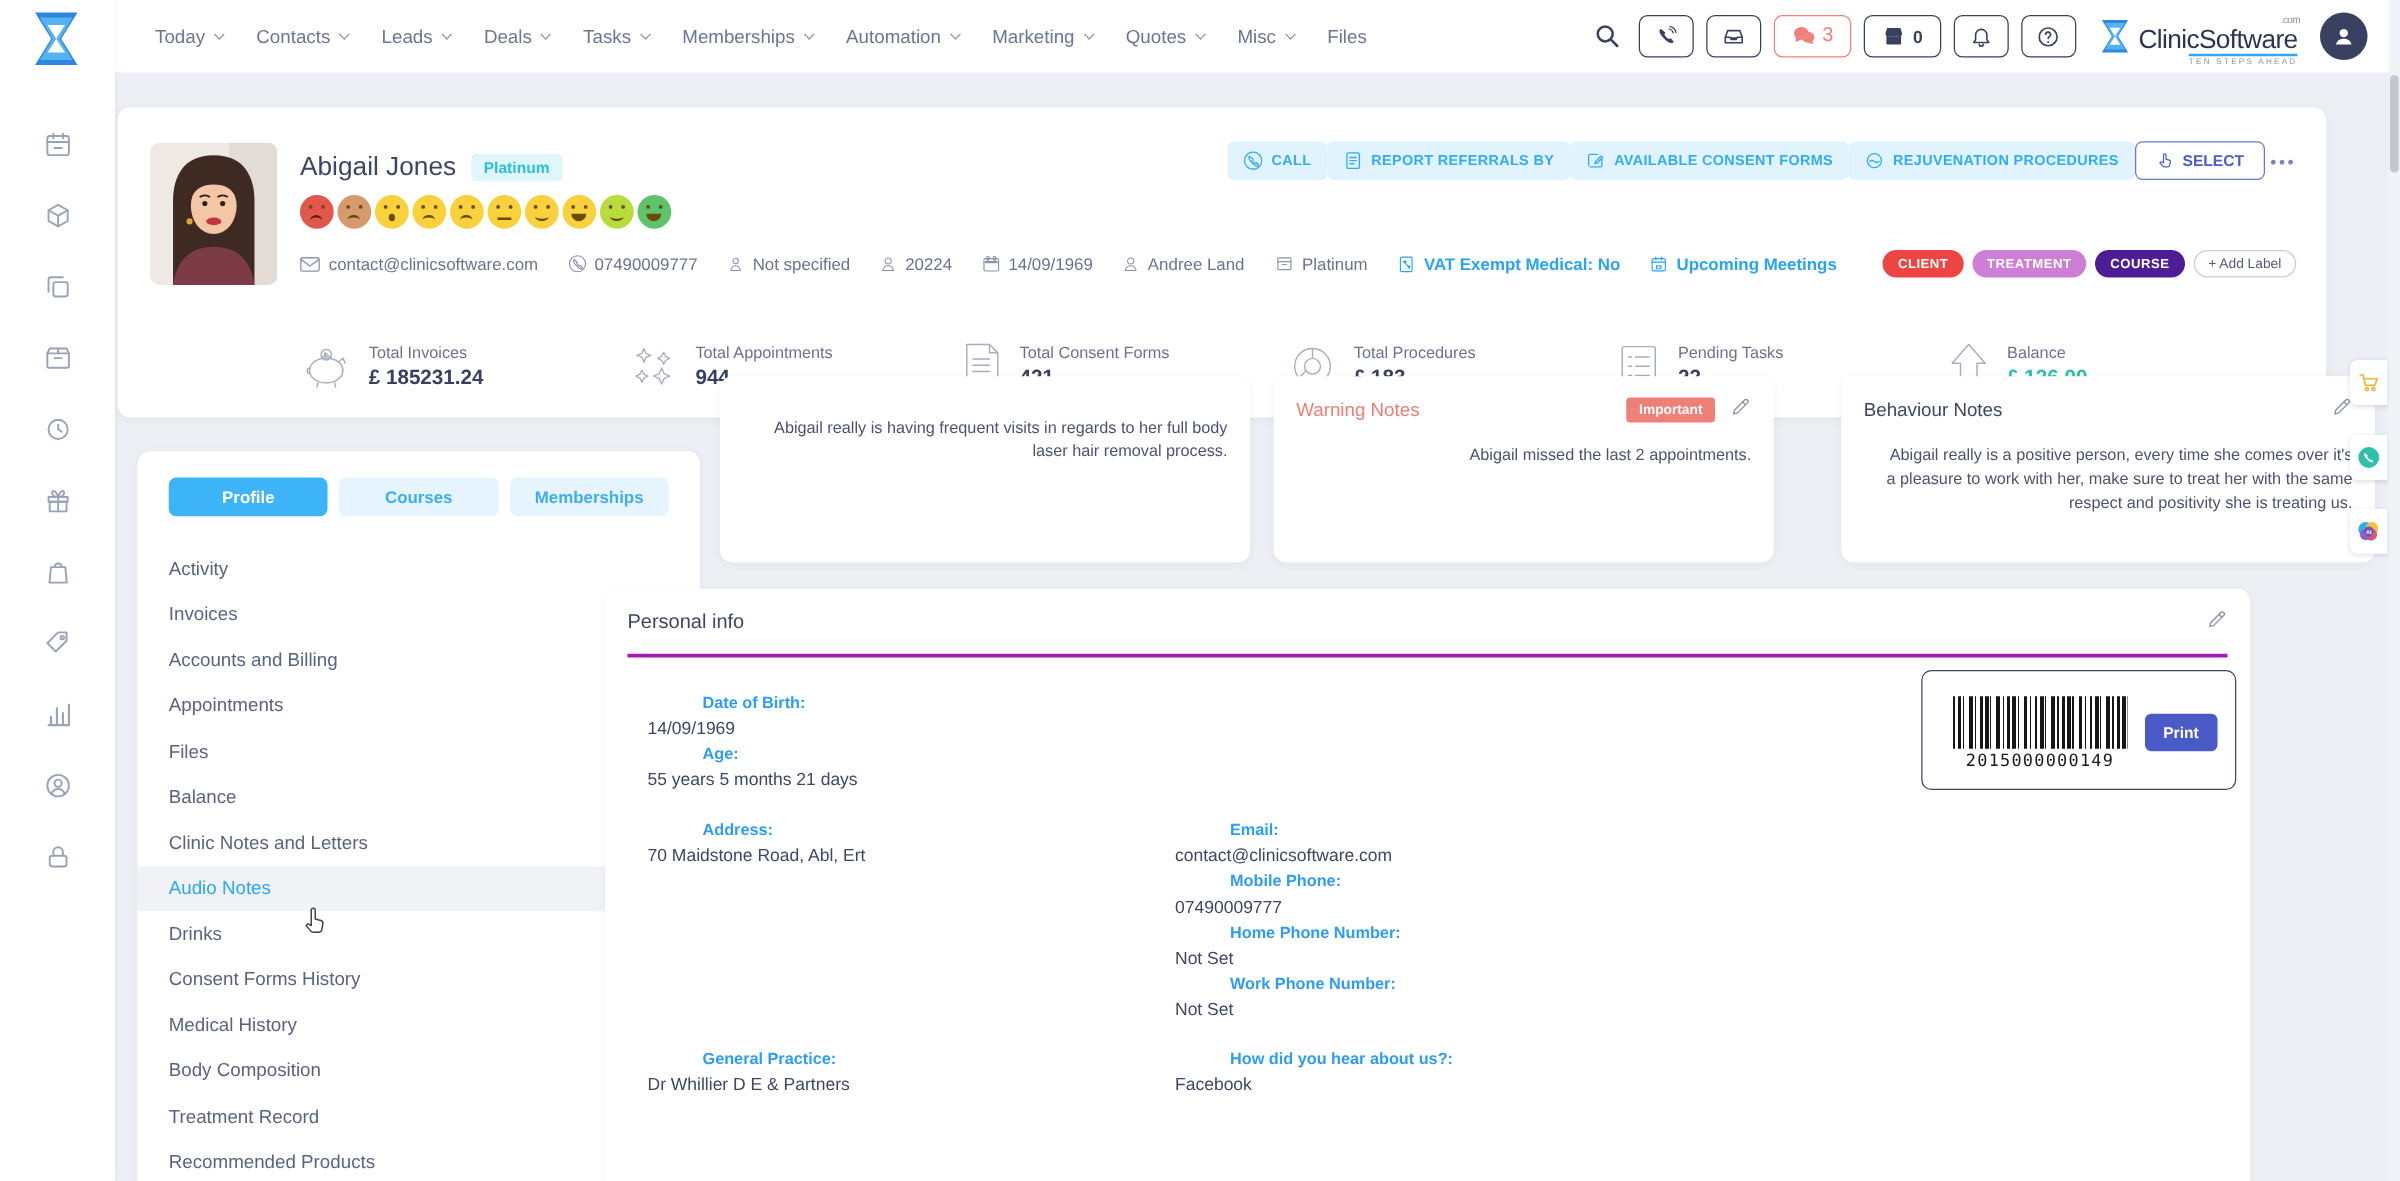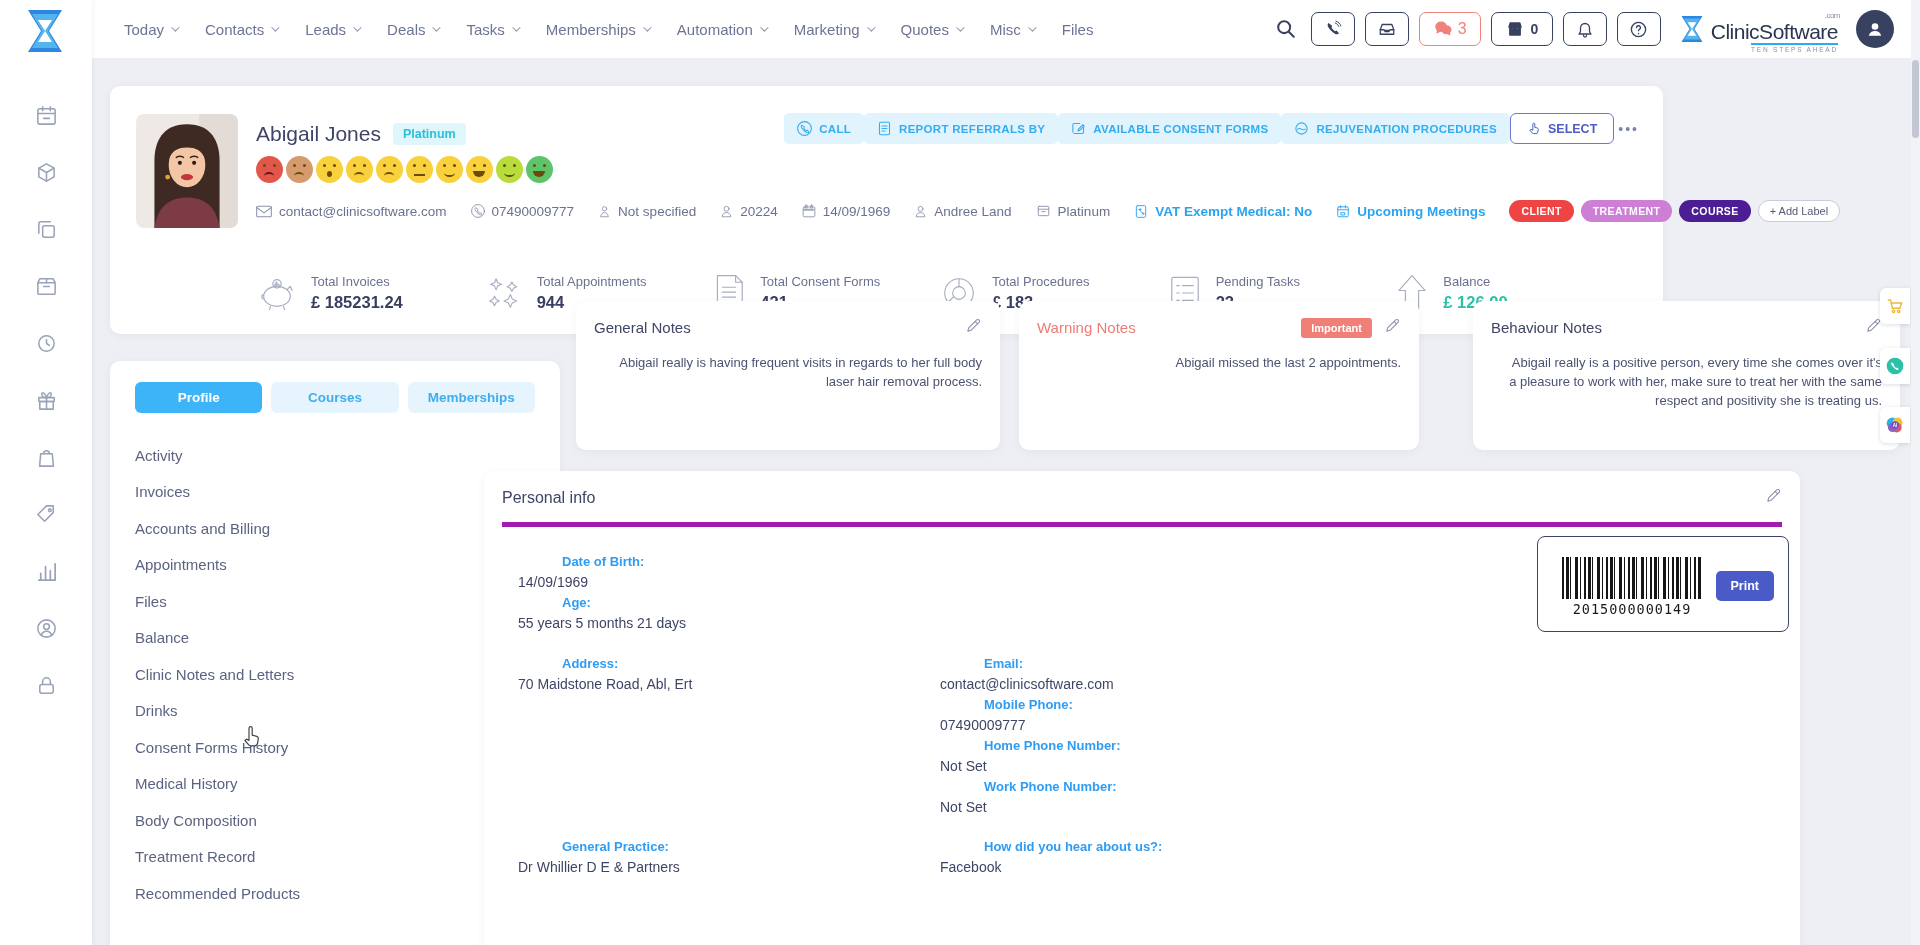--- a/index.html
+++ b/index.html
@@ -34,21 +34,21 @@
   .brand-tld { position:absolute; right:-2px; top:-9px; font-size:8px; color:#8a90a8; }
   .brand-tag { position:absolute; right:0; bottom:-9px; font-size:6.5px; letter-spacing:1.8px; color:#8a90a8;
     border-top:2px solid #2fa8f5; padding-top:1px; }
   .avatar-btn { width:38px; height:38px; border-radius:50%; background:#38415f;
     display:flex; align-items:center; justify-content:center; cursor:pointer; }
 
   
   .card { position:absolute; background:#fff; border-radius:10px; box-shadow:0 2px 8px rgba(60,70,110,.06); }
 
   
-  .patient-card { left:110px; top:86px; width:1553px; height:248px; }
+  .patient-card { left:94px; top:86px; width:1767px; height:248px; }
   .photo { position:absolute; left:26px; top:28px; width:102px; height:114px; border-radius:8px; overflow:hidden; }
   .pname-row { position:absolute; left:146px; top:36px; display:flex; align-items:center; gap:12px; }
   .pname { font-size:21px; color:#3f4566; }
   .tier { background:#dff6fb; color:#2bc0d8; font-size:12.5px; font-weight:bold; padding:4px 10px; border-radius:4px; }
   .moods { position:absolute; left:146px; top:70px; display:flex; gap:3px; }
   .face { width:27px; height:27px; border-radius:50%; position:relative; }
   .face::before { content:""; position:absolute; top:8px; left:7px; width:3px; height:3px; border-radius:50%;
     background:#6b4a0a; box-shadow:10px 0 0 #6b4a0a; }
   .face::after { content:""; position:absolute; }
   .m-frown::after   { left:8px; top:16px; width:10px; height:6px; border-top:2px solid #6b4a0a; border-radius:50% 50% 0 0; }
@@ -100,21 +100,21 @@
   .note-title { font-size:15px; color:#3f4566; }
   .note-title.red { color:#ef7d75; }
   .note-head .spacer { flex:1; }
   .imp-badge { background:#f07f78; color:#fff; font-size:11px; font-weight:bold; padding:4px 10px;
     border-radius:3px; margin-right:12px;text-align:right; }
   .pencil svg { stroke:#8a90a8; fill:none; stroke-width:1.5; stroke-linecap:round; stroke-linejoin:round; cursor:pointer; }
   .note-body { margin:16px 0 0 14px; font-size:13px; line-height:1.45; color:#4c5270;text-align:right; }
 
   
   .pinfo { left:484px; top:471px; width:1316px; height:500px; padding:16px 18px; }
-  .pinfo-head { display:flex; align-items:center; padding-bottom:14px; border-bottom:5px solid #a21caf; }
+  .pinfo-head { display:flex; align-items:center; padding-bottom:14px; border-bottom:3px solid #a21caf; }
   .pinfo-title { font-size:16px; color:#3f4566; }
   .fgroup { position:absolute; }
   .flabel { font-size:13px; font-weight:bold; color:#2f9cf4; margin-bottom:5px;margin-left:44px; }
   .fvalue { font-size:14px; color:#3f4566; }
   .barcode-box { position:absolute; left:1053px; top:65px; width:252px; height:96px; border:1.3px solid #3d4465;
     border-radius:8px; background:#fff; }
   .bars { position:absolute; left:24px; top:20px; width:140px; height:42px;
     background:repeating-linear-gradient(90deg,#161616 0 2px,#fff 2px 4px,#161616 4px 7px,#fff 7px 8px,
       #161616 8px 9px,#fff 9px 13px,#161616 13px 16px,#fff 16px 18px,#161616 18px 19px,#fff 19px 22px); }
   .bars-num { position:absolute; left:10px; top:64px; width:168px; text-align:center; font-size:13.5px;
@@ -517,38 +517,31 @@
     <div class="tab">Memberships</div>
   </div>
   <div class="menu">
     <div class="menu-item">Activity</div>
     <div class="menu-item">Invoices</div>
     <div class="menu-item">Accounts and Billing</div>
     <div class="menu-item">Appointments</div>
     <div class="menu-item">Files</div>
     <div class="menu-item">Balance</div>
     <div class="menu-item">Clinic Notes and Letters</div>
+    <div class="menu-item active">Audio Notes</div>
     <div class="menu-item">Drinks</div>
     <div class="menu-item">Consent Forms History</div>
     <div class="menu-item">Medical History</div>
     <div class="menu-item">Body Composition</div>
     <div class="menu-item">Treatment Record</div>
     <div class="menu-item">Recommended Products</div>
   </div>
 </section>
 
 <section class="card note-card" style="left:576px;">
-  <div class="note-head">
-    <span class="note-title">General Notes</span>
-    <span class="spacer"></span>
-    <span class="pencil"><svg width="17" height="17" viewBox="0 0 24 24">
-          <path d="M4 20l1.2-4.5L16.5 4.2a2.3 2.3 0 013.3 3.3L8.5 18.8z"></path>
-          <path d="M14.5 6.5l3 3"></path>
-        </svg></span>
-  </div>
   <p class="note-body">Abigail really is having frequent visits in regards to her full body laser hair removal process.</p>
 </section>
 
 <section class="card note-card" style="left:1019px; width:400px;">
   <div class="note-head">
     <span class="note-title red">Warning Notes</span>
     <span class="spacer"></span>
     <span class="imp-badge">Important</span>
     <span class="pencil"><svg width="17" height="17" viewBox="0 0 24 24">
           <path d="M4 20l1.2-4.5L16.5 4.2a2.3 2.3 0 013.3 3.3L8.5 18.8z"></path>

